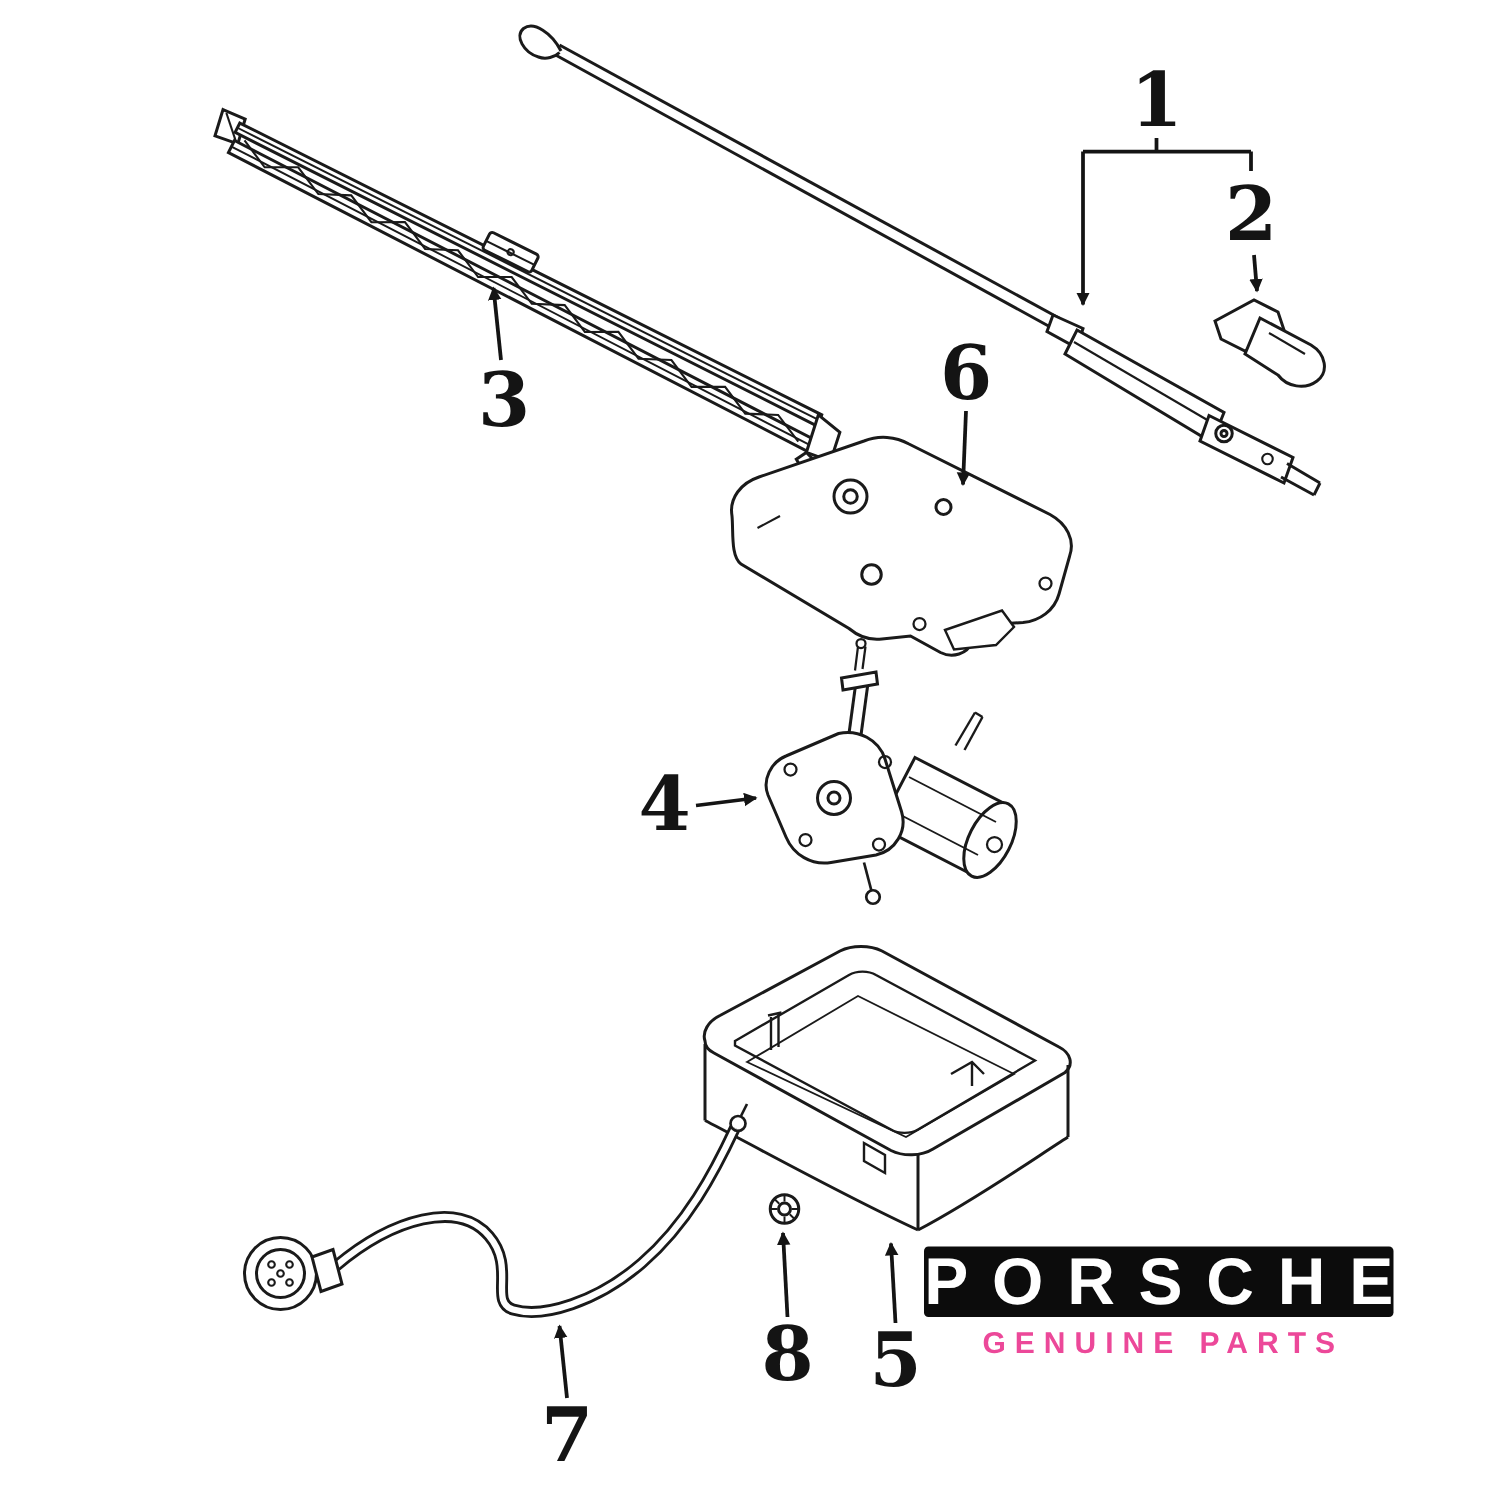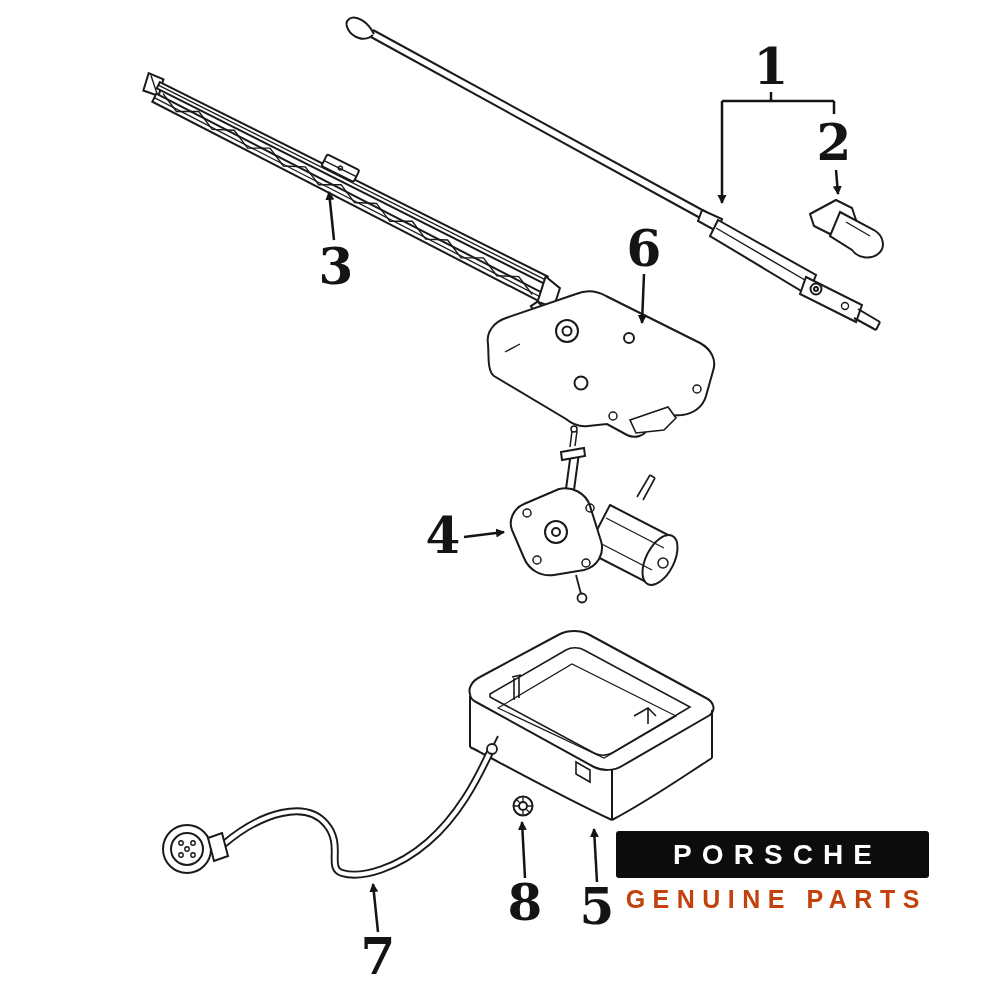--- a/index.html
+++ b/index.html
@@ -2,22 +2,22 @@
 <html><head>
 <meta charset="utf-8">
 <style>
   html,body{margin:0;padding:0;background:#ffffff;}
   body{width:1000px;height:1000px;position:relative;font-family:"Liberation Sans",sans-serif;overflow:hidden;}
   .stage{position:absolute;inset:0;}
   svg{position:absolute;left:0;top:0;}
   svg text.callout{font-family:"DejaVu Serif",serif;font-weight:bold;font-size:50px;fill:#141414;text-anchor:middle;}
   .part{stroke:#1a1a1a;fill:none;}
   .brand-bar{position:absolute;left:616px;top:831px;width:313px;height:47px;background:#0c0c0c;border-radius:3px;display:flex;align-items:center;justify-content:center;}
-  .brand-bar span{color:#ffffff;font-weight:bold;font-size:28px;letter-spacing:0.36em;text-indent:0.36em;font-family:"Liberation Sans",sans-serif;}
-  .brand-tagline{position:absolute;left:616px;top:885px;width:313px;text-align:center;color:#c2410c;font-weight:bold;font-size:25px;letter-spacing:0.30em;text-indent:0.30em;font-family:"Liberation Sans",sans-serif;}
+  .brand-bar span{color:#ffffff;font-weight:bold;font-size:44px;letter-spacing:0.36em;text-indent:0.36em;font-family:"Liberation Sans",sans-serif;}
+  .brand-tagline{position:absolute;left:616px;top:885px;width:313px;text-align:center;color:#ec4899;font-weight:bold;font-size:20px;letter-spacing:0.30em;text-indent:0.30em;font-family:"Liberation Sans",sans-serif;}
 </style>
 </head>
 <body>
 
 <div class="stage">
   <svg width="1000" height="1000" viewBox="0 0 1000 1000">
     <defs>
       <marker id="arr" markerWidth="10" markerHeight="10" refX="8" refY="4.5" orient="auto" markerUnits="userSpaceOnUse">
         <path d="M0,0 L9,4.5 L0,9 Z" fill="#141414"></path>
       </marker>

